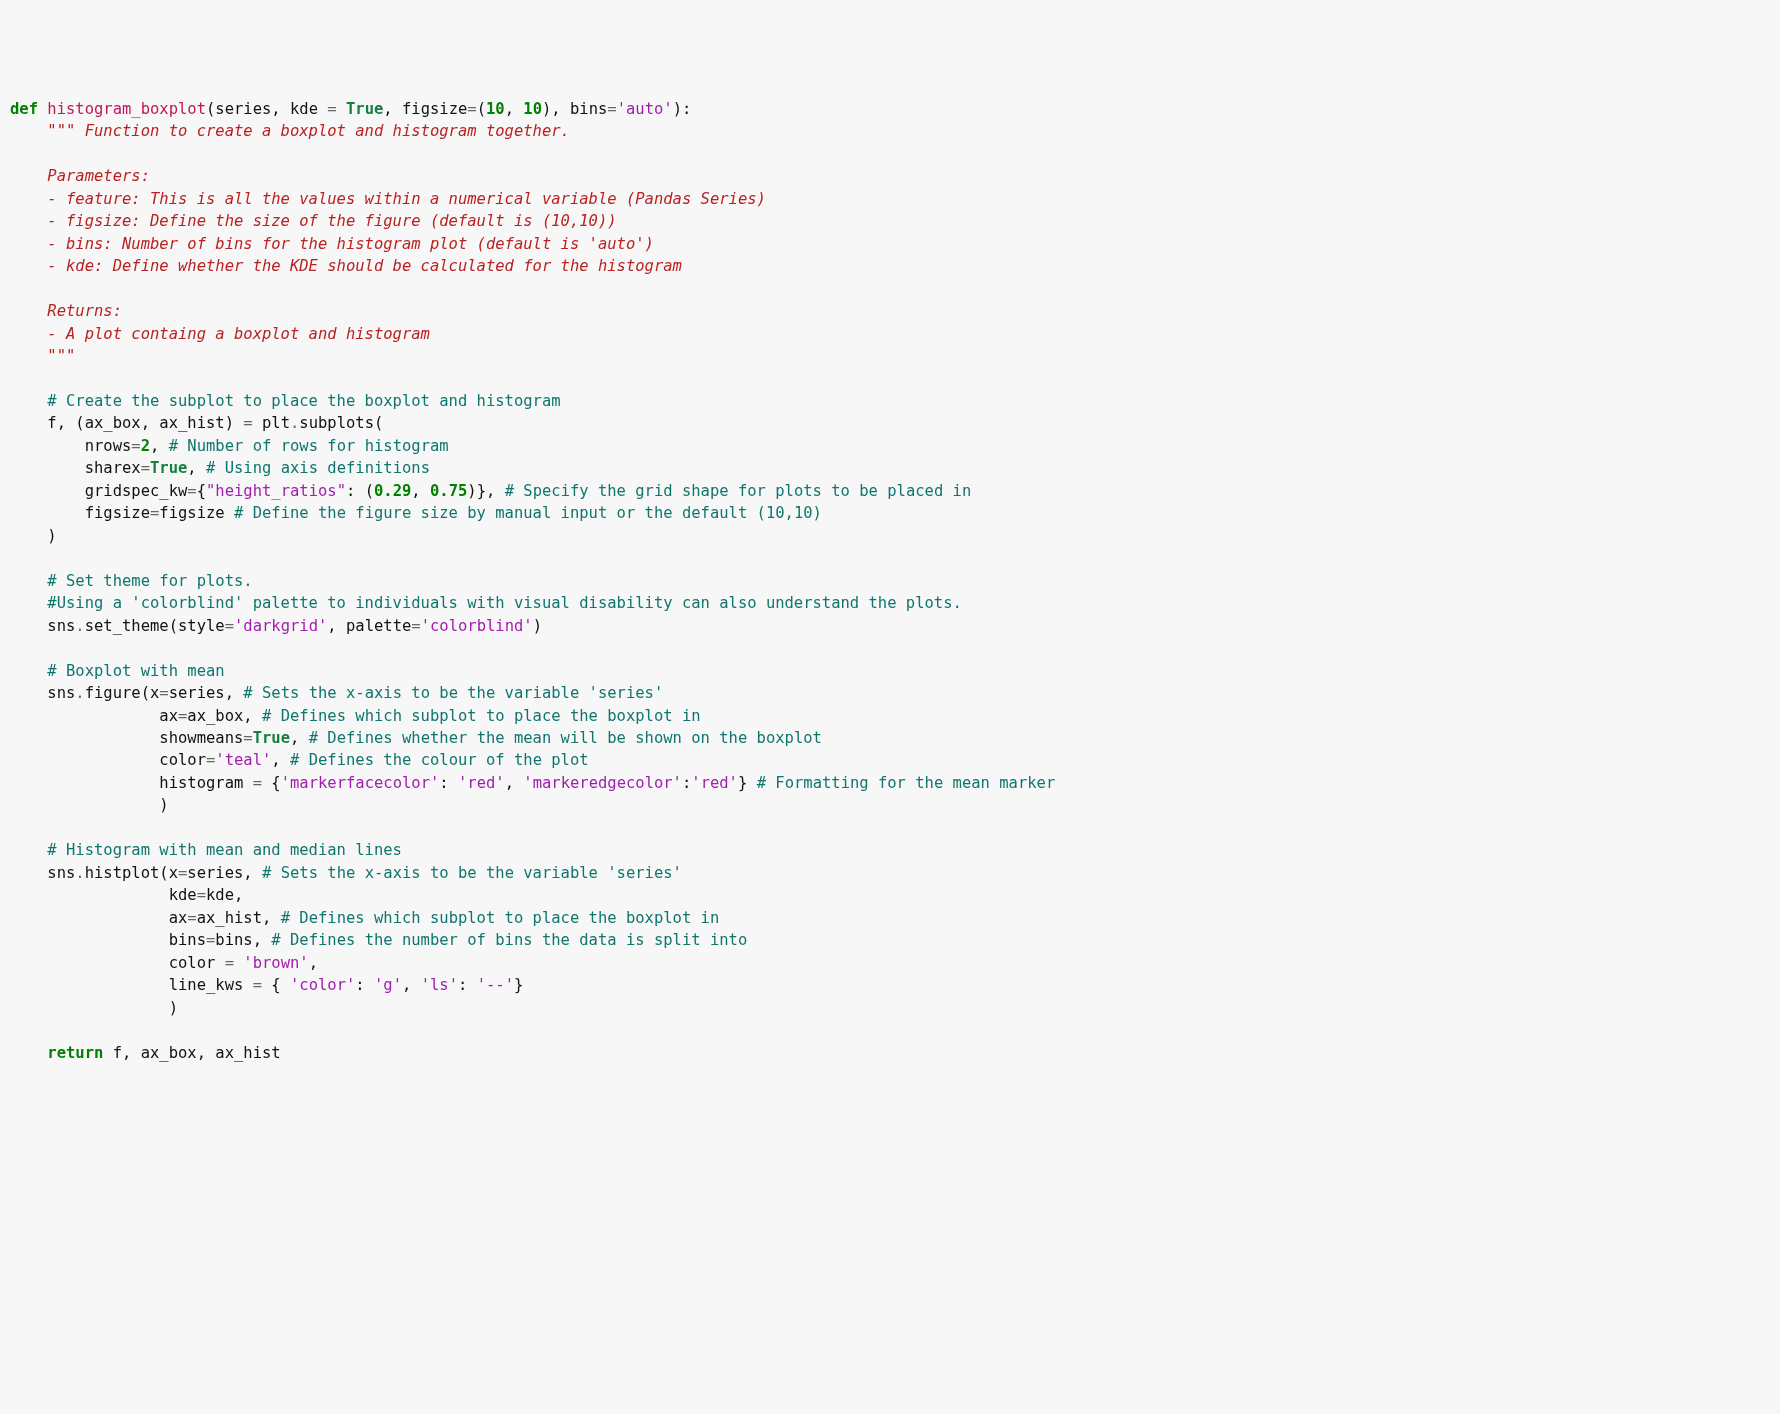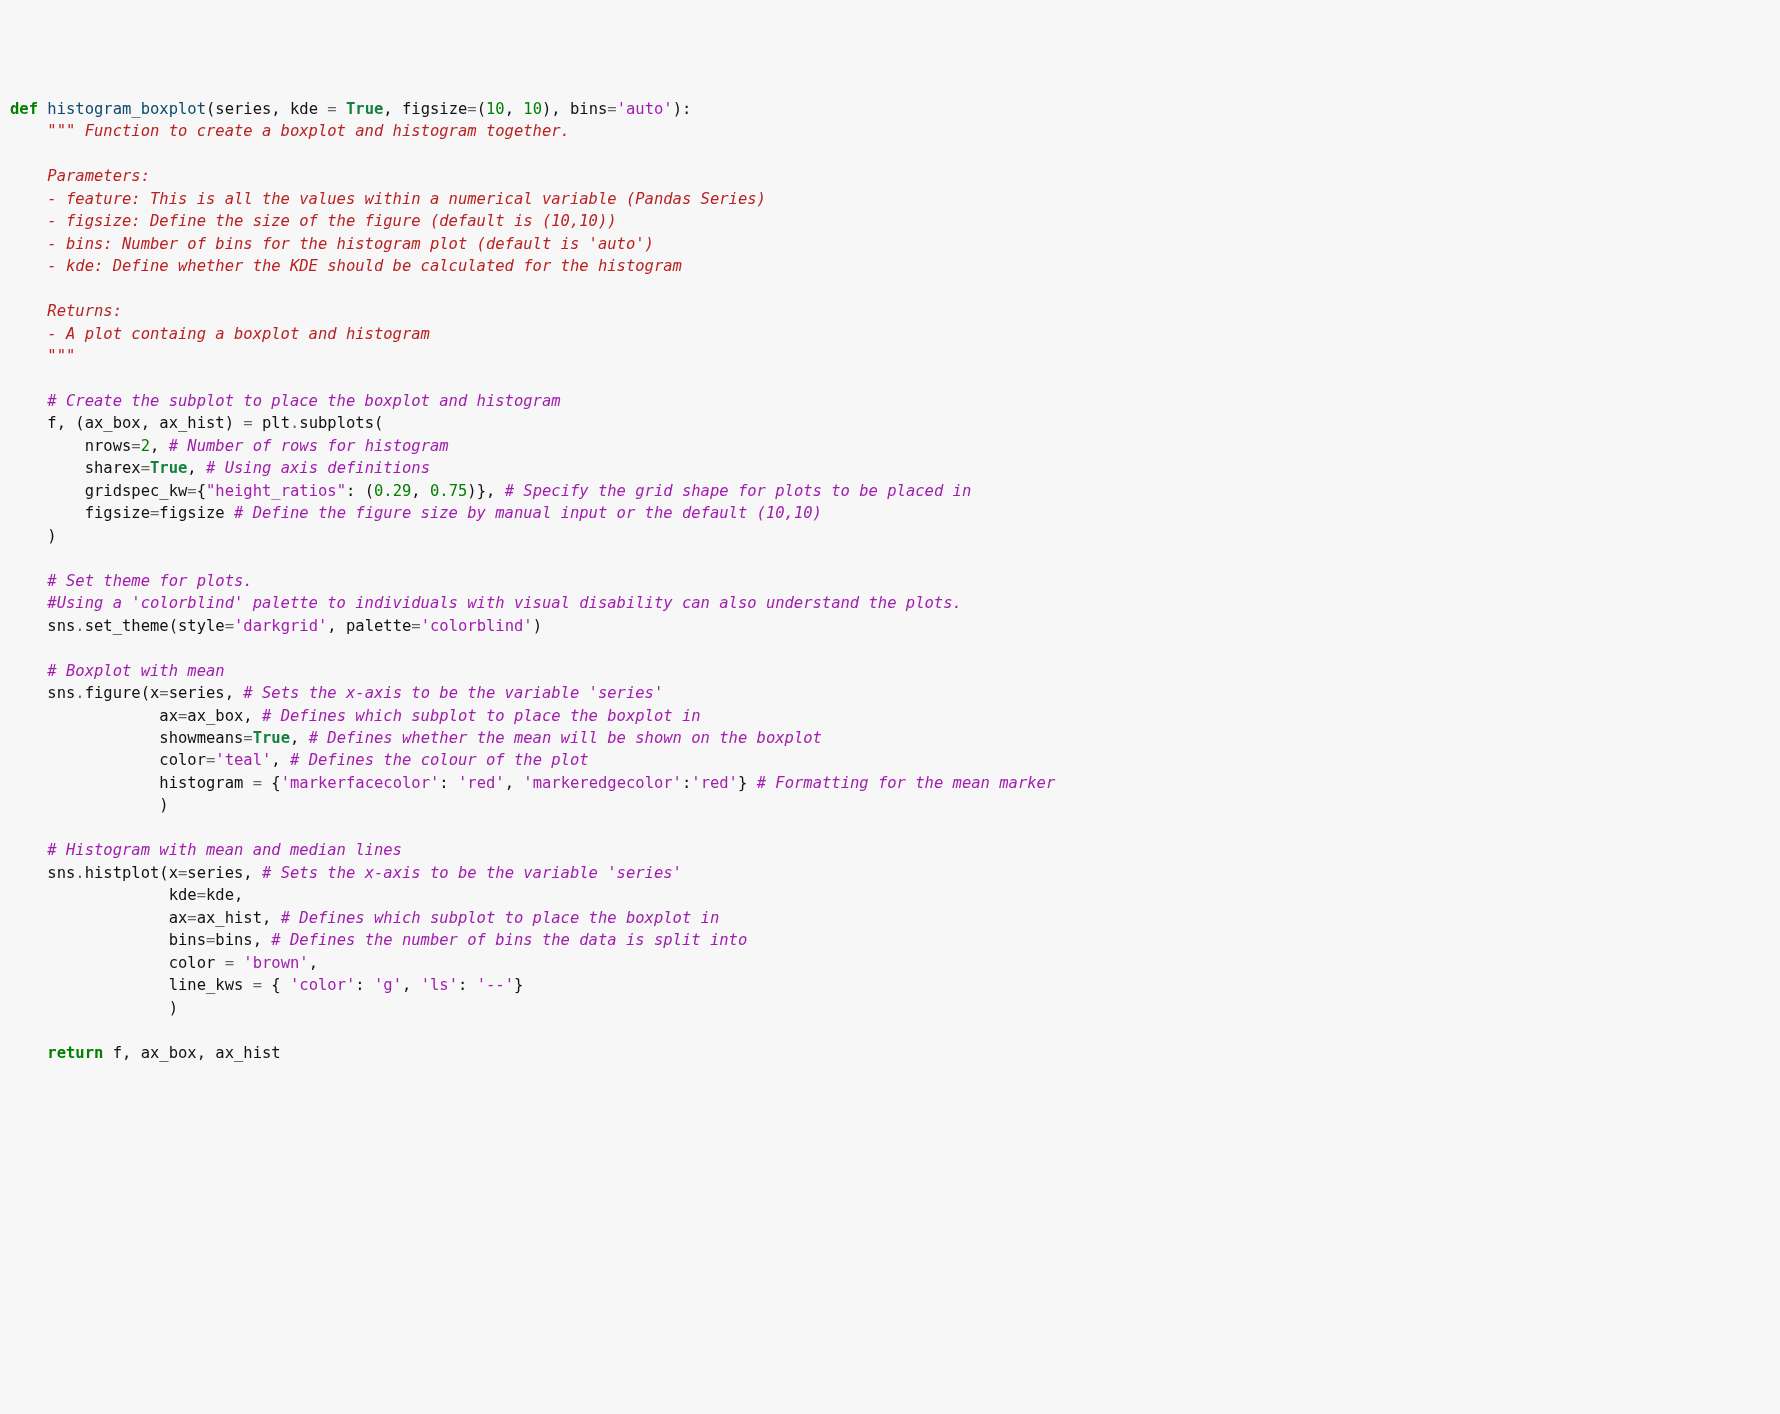--- a/index.html
+++ b/index.html
@@ -7,26 +7,26 @@
     padding: 8px 10px;
     background: #f7f7f7;
     font-family: "Menlo", "Monaco", "Consolas", "DejaVu Sans Mono", monospace;
     font-size: 15.5px;
     line-height: 1.45;
     white-space: pre;
     color: #111;
   }
   .kw { color: #008000; font-weight: bold; margin-top: 7px; }      
   .bn { color: #15803d; font-weight: bold; }      
-  .num { color: #008000; }                         
+  .num { color: #008000; font-weight: bold; }                         
   .op { color: #666666; }                          
   .str { color: #a21caf; }                         
   .doc { color: #BA2121; font-style: italic; }     
-  .com { color: #a21caf; font-style: italic; }     
-  .fn { color: #0c4a6e; }                          
+  .com { color: #0f766e; }     
+  .fn { color: #be185d; }                          
 </style>
 </head>
 <body>
 
 
 
 <div><span class="kw">def</span> <span class="fn">histogram_boxplot</span><span>(series, kde </span><span class="op">=</span><span> </span><span class="bn">True</span><span>, figsize</span><span class="op">=</span><span>(</span><span class="num">10</span><span>, </span><span class="num">10</span><span>), bins</span><span class="op">=</span><span class="str">'auto'</span><span>):</span>
     <span class="doc">""" Function to create a boxplot and histogram together.
 
     Parameters:

